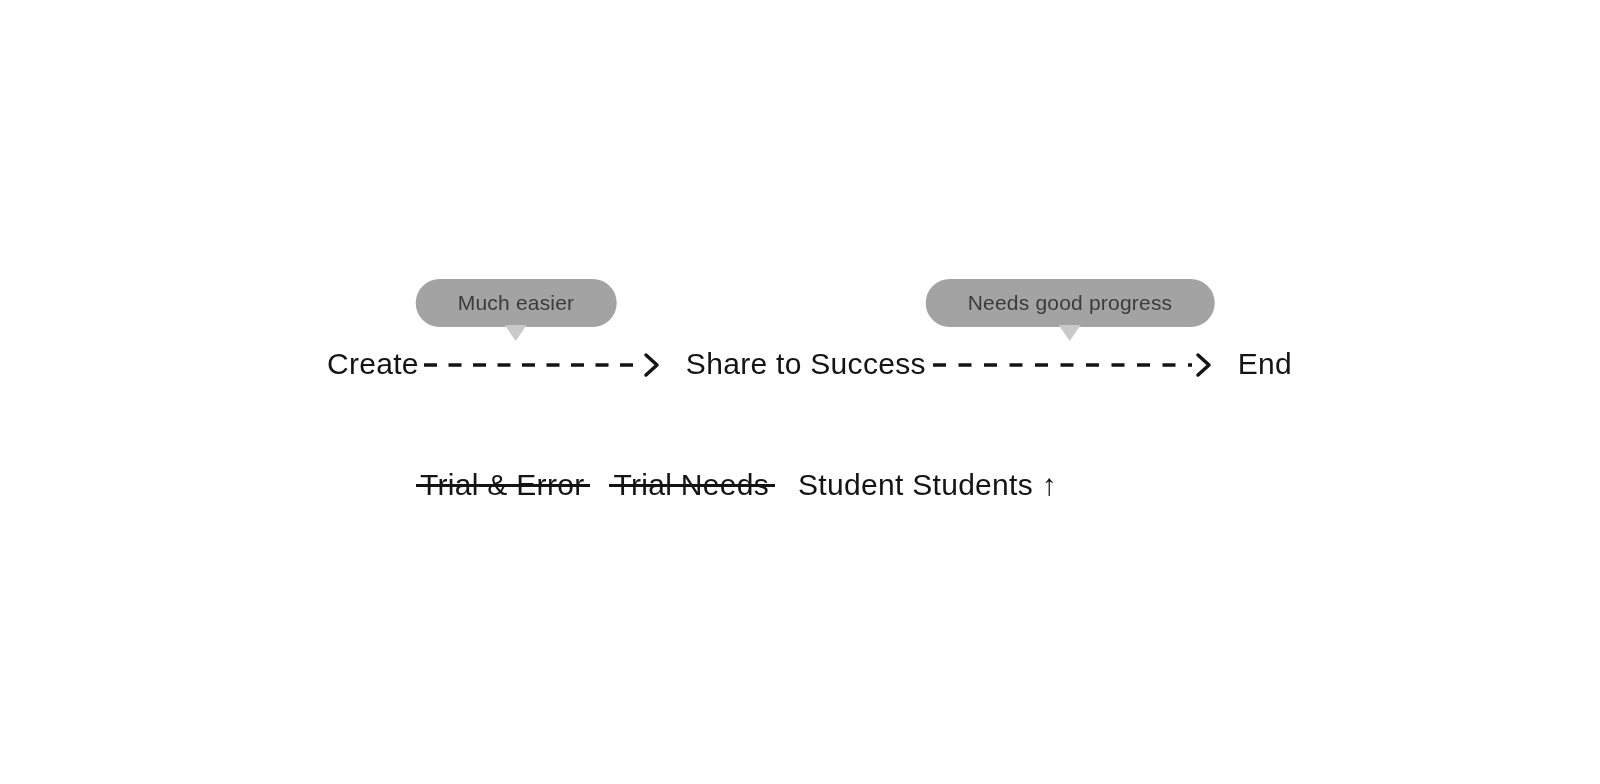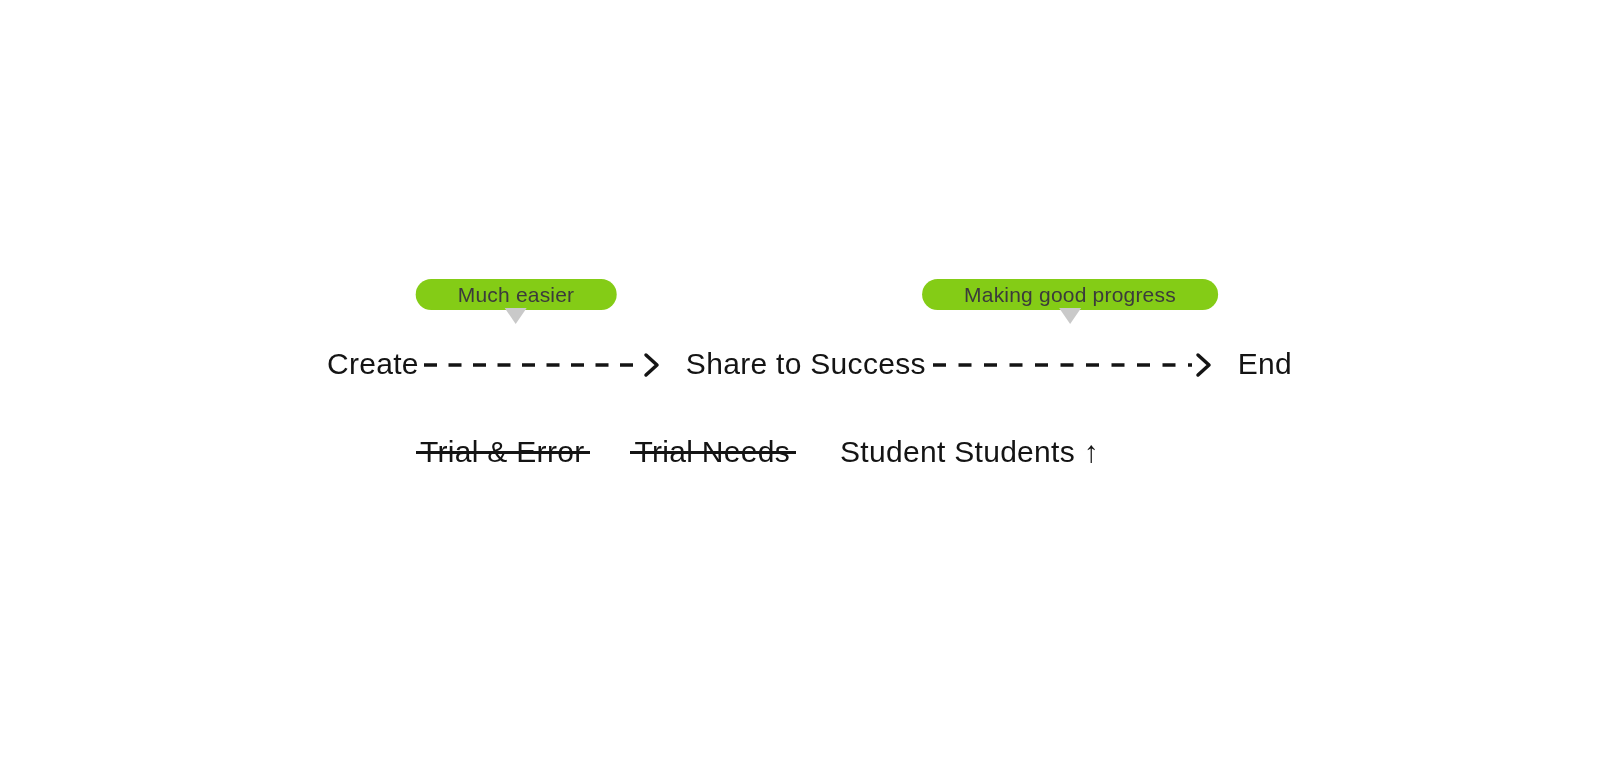--- a/index.html
+++ b/index.html
@@ -26,23 +26,23 @@
     color: #141414;
     letter-spacing: 0.3px;
     margin-left: 24px;
   }
   .flow-arrow { display: block; flex: 0 0 auto; margin-top: 2px; }
 
   
   .bubble {
     position: absolute;
     top: 279px;
-    height: 31px;
+    height: 48px;
     transform: translateX(-50%);
-    background: #84cc16;
+    background: #a3a3a3;
     border-radius: 24px;
     display: flex;
     align-items: center;
     justify-content: flex-end;
     padding: 0 42px;
     white-space: nowrap;
   }
   .bubble-text {
     font-size: 21px;
     color: #3b3b3b;
@@ -56,25 +56,25 @@
     width: 0; height: 0;
     border-left: 11px solid transparent;
     border-right: 11px solid transparent;
     border-top: 16px solid #c9c9c9;
     margin-top: -2px;
   }
 
   
   .outcomes-row {
     position: absolute;
-    left: 420px; top: 433px;
+    left: 420px; top: 466px;
     height: 38px;
     display: flex;
     align-items: center;
-    gap: 50px;
+    gap: 29px;
     white-space: nowrap;
   }
   .outcome {
     position: relative;
     font-size: 30px;
     color: #141414;
     letter-spacing: 0.3px;
   }
   .outcome.struck::after {
     content: "";
@@ -89,21 +89,21 @@
 <body>
 
 <div class="canvas">
 
   <div class="bubble" style="left: 516px;">
     <span class="bubble-text">Much easier</span>
     <span class="bubble-pointer"></span>
   </div>
 
   <div class="bubble" style="left: 1070px;">
-    <span class="bubble-text">Making good progress</span>
+    <span class="bubble-text">Needs good progress</span>
     <span class="bubble-pointer"></span>
   </div>
 
   <div class="flow-row">
     <span class="flow-label">Create</span>
 
     <svg class="flow-arrow" width="243" height="30" viewBox="0 0 243 30" fill="none">
       <line x1="5" y1="15" x2="221" y2="15" stroke="#141414" stroke-width="3.5" stroke-dasharray="13 11.5" stroke-linecap="butt"></line>
       <path d="M227 5 L238 15 L227 25" stroke="#141414" stroke-width="3.5" fill="none" stroke-linecap="round" stroke-linejoin="round"></path>
     </svg>

